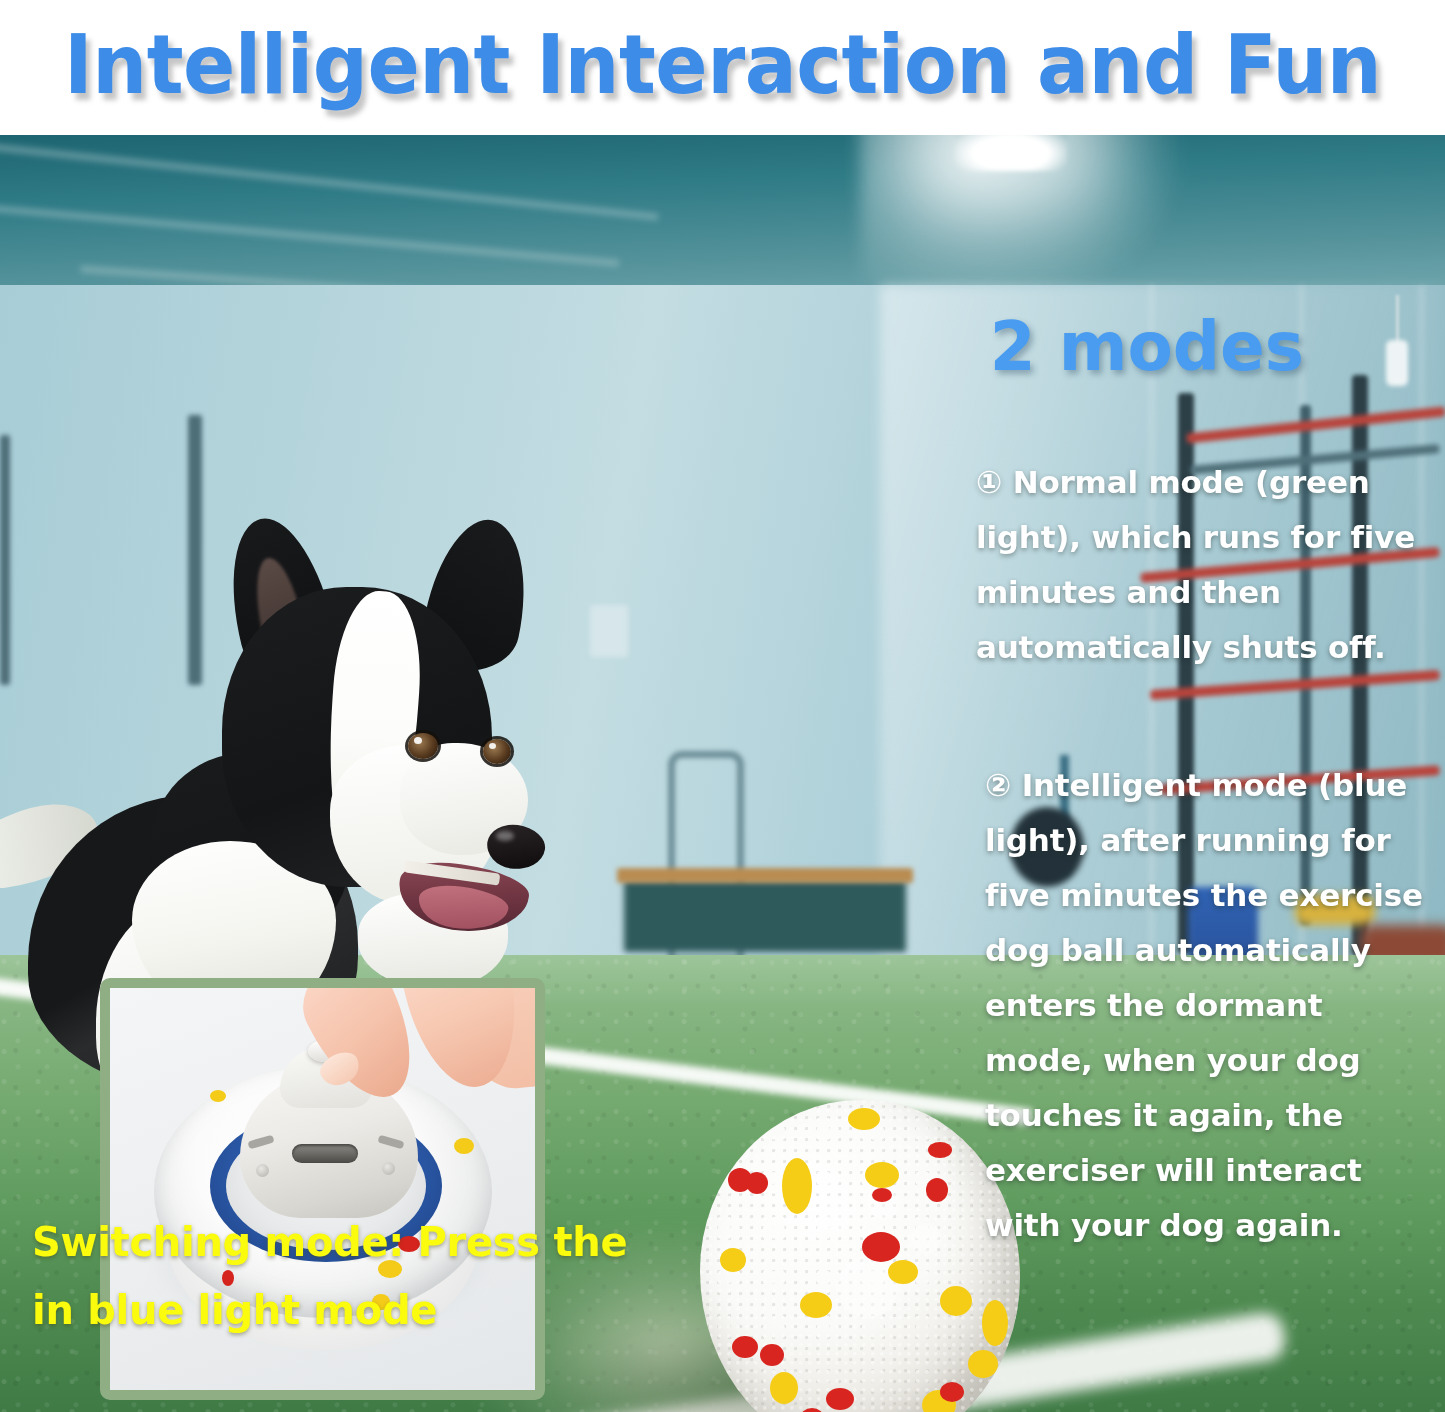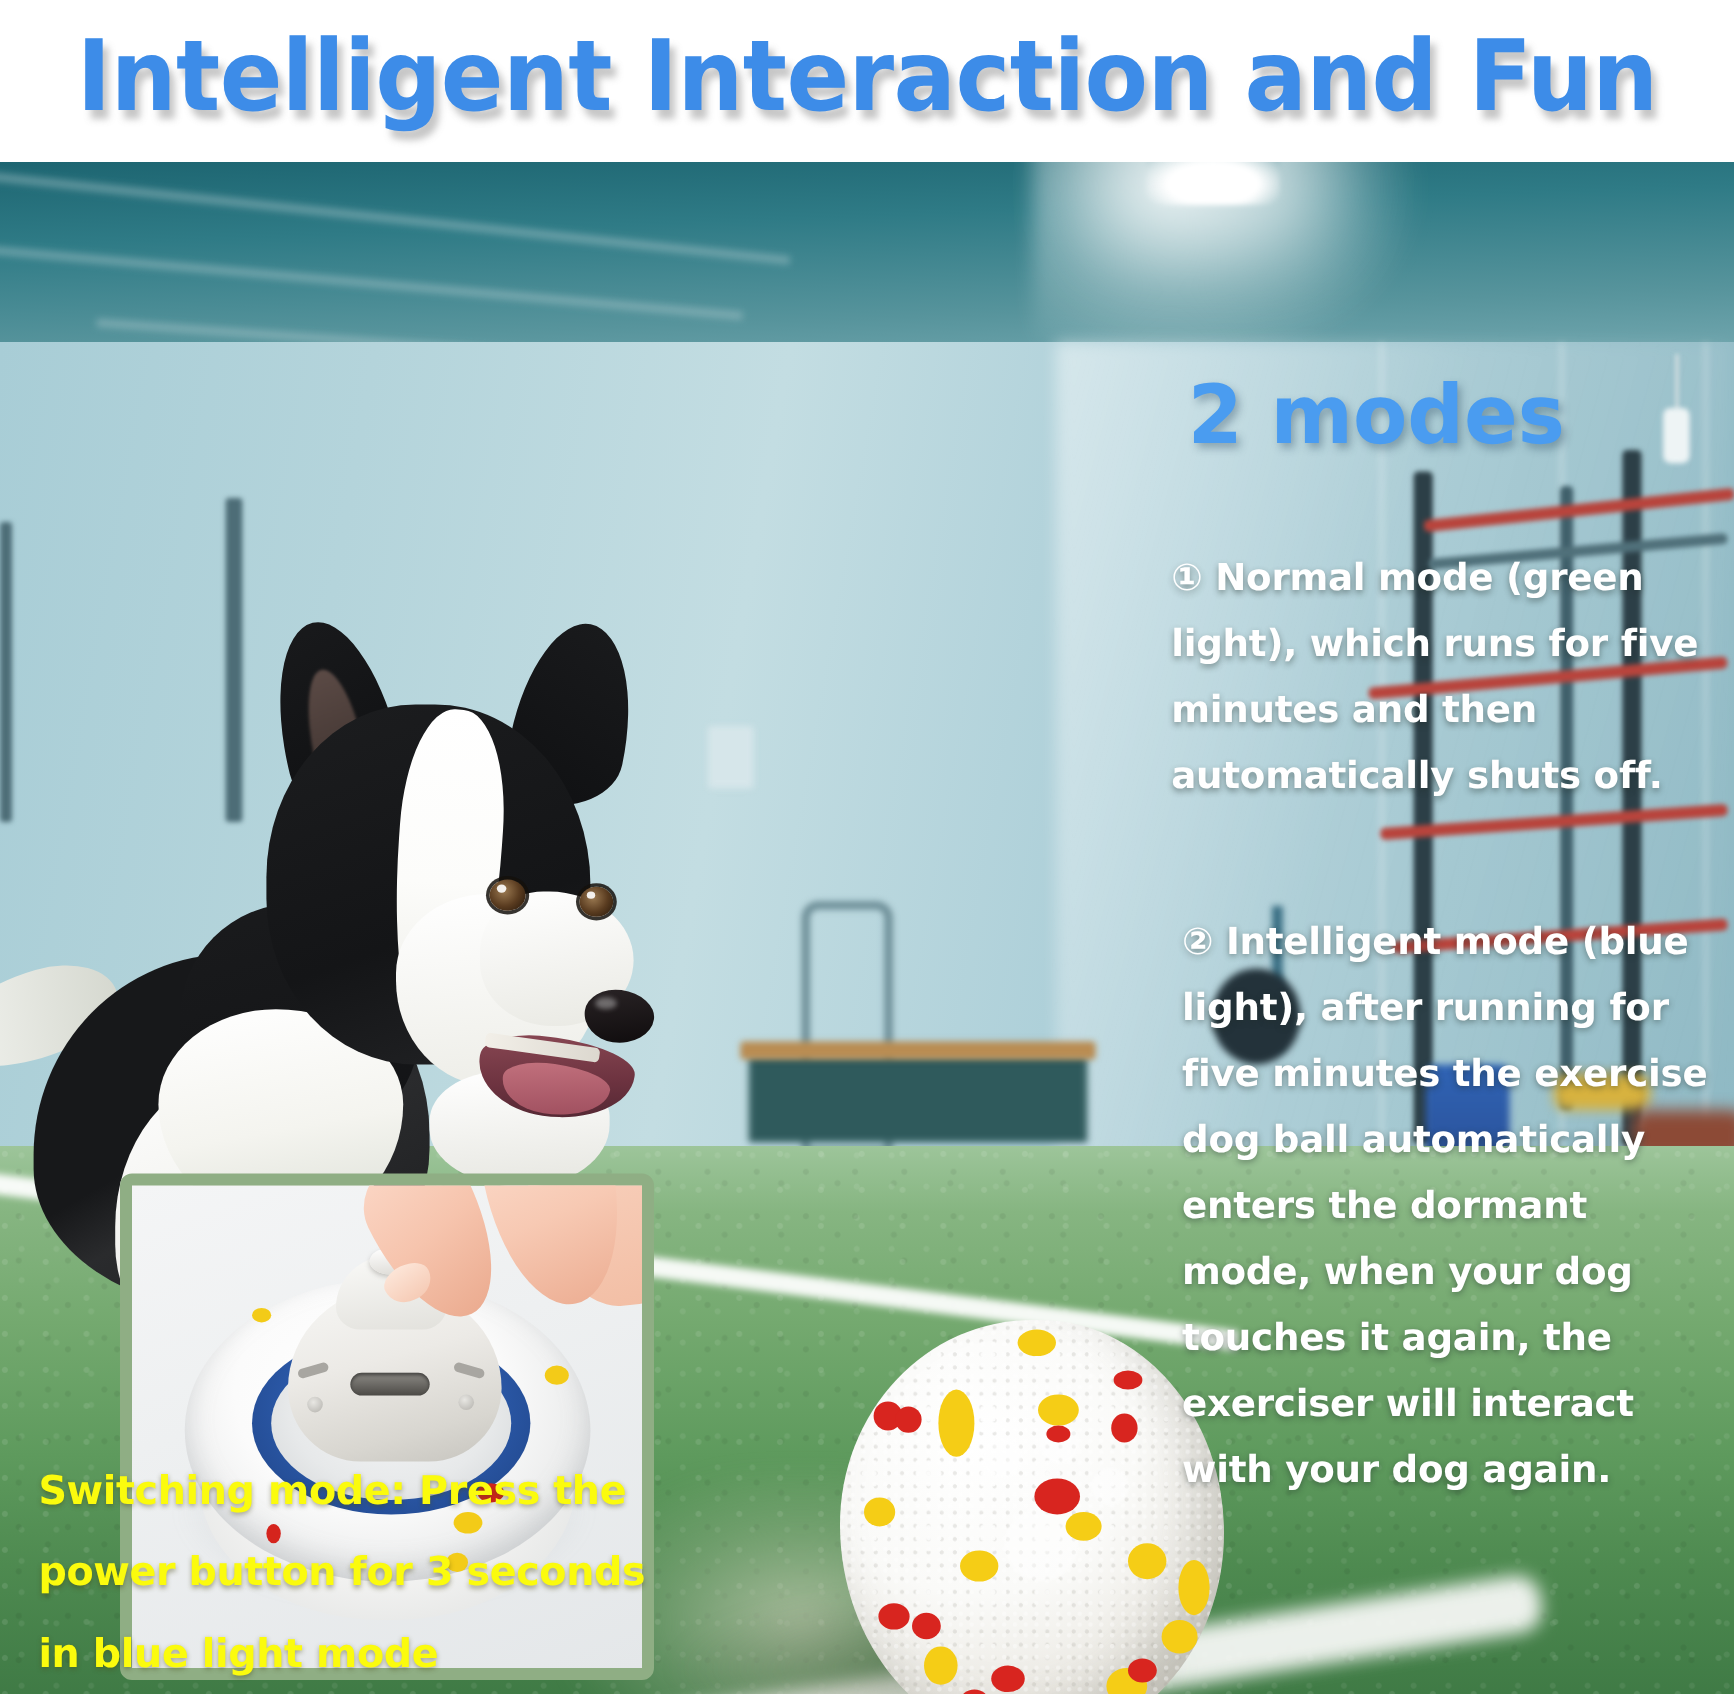--- a/index.html
+++ b/index.html
@@ -448,21 +448,21 @@
   .in-sp{ position:absolute; border-radius:50%; }
   .in-sp.y{ background:#f3cb18; }
   .in-sp.r{ background:#d5241d; }
 
   
   .caption{
     position:absolute; left:32px; top:1208px; z-index:26;
     width:620px;
     font-family:"DejaVu Sans", sans-serif;
     font-weight:700;
-    font-size:33px;
+    font-size:40px;
     line-height:68px;
     color:#fbfb0d;
     letter-spacing:-0.3px;
     text-shadow:0 2px 4px rgba(70,70,20,.45);
   }
   .caption div{ white-space:nowrap; }
 </style>
 </head>
 <body>
 
@@ -603,15 +603,14 @@
   <div class="in-sp r" style="left:112px; top:282px; width:12px; height:16px;"></div>
   <div class="in-sp y" style="left:262px; top:306px; width:18px; height:16px;"></div>
   <div class="in-hand"></div>
   <div class="in-finger-b"></div>
   <div class="in-finger-a"></div>
   <div class="in-nail-a"></div>
 </div>
 
 <div class="caption">
   <div>Switching mode: Press the</div>
-  <div>power button for 3 seconds</div>
   <div>in blue light mode</div>
 </div>
 
 </body></html>

